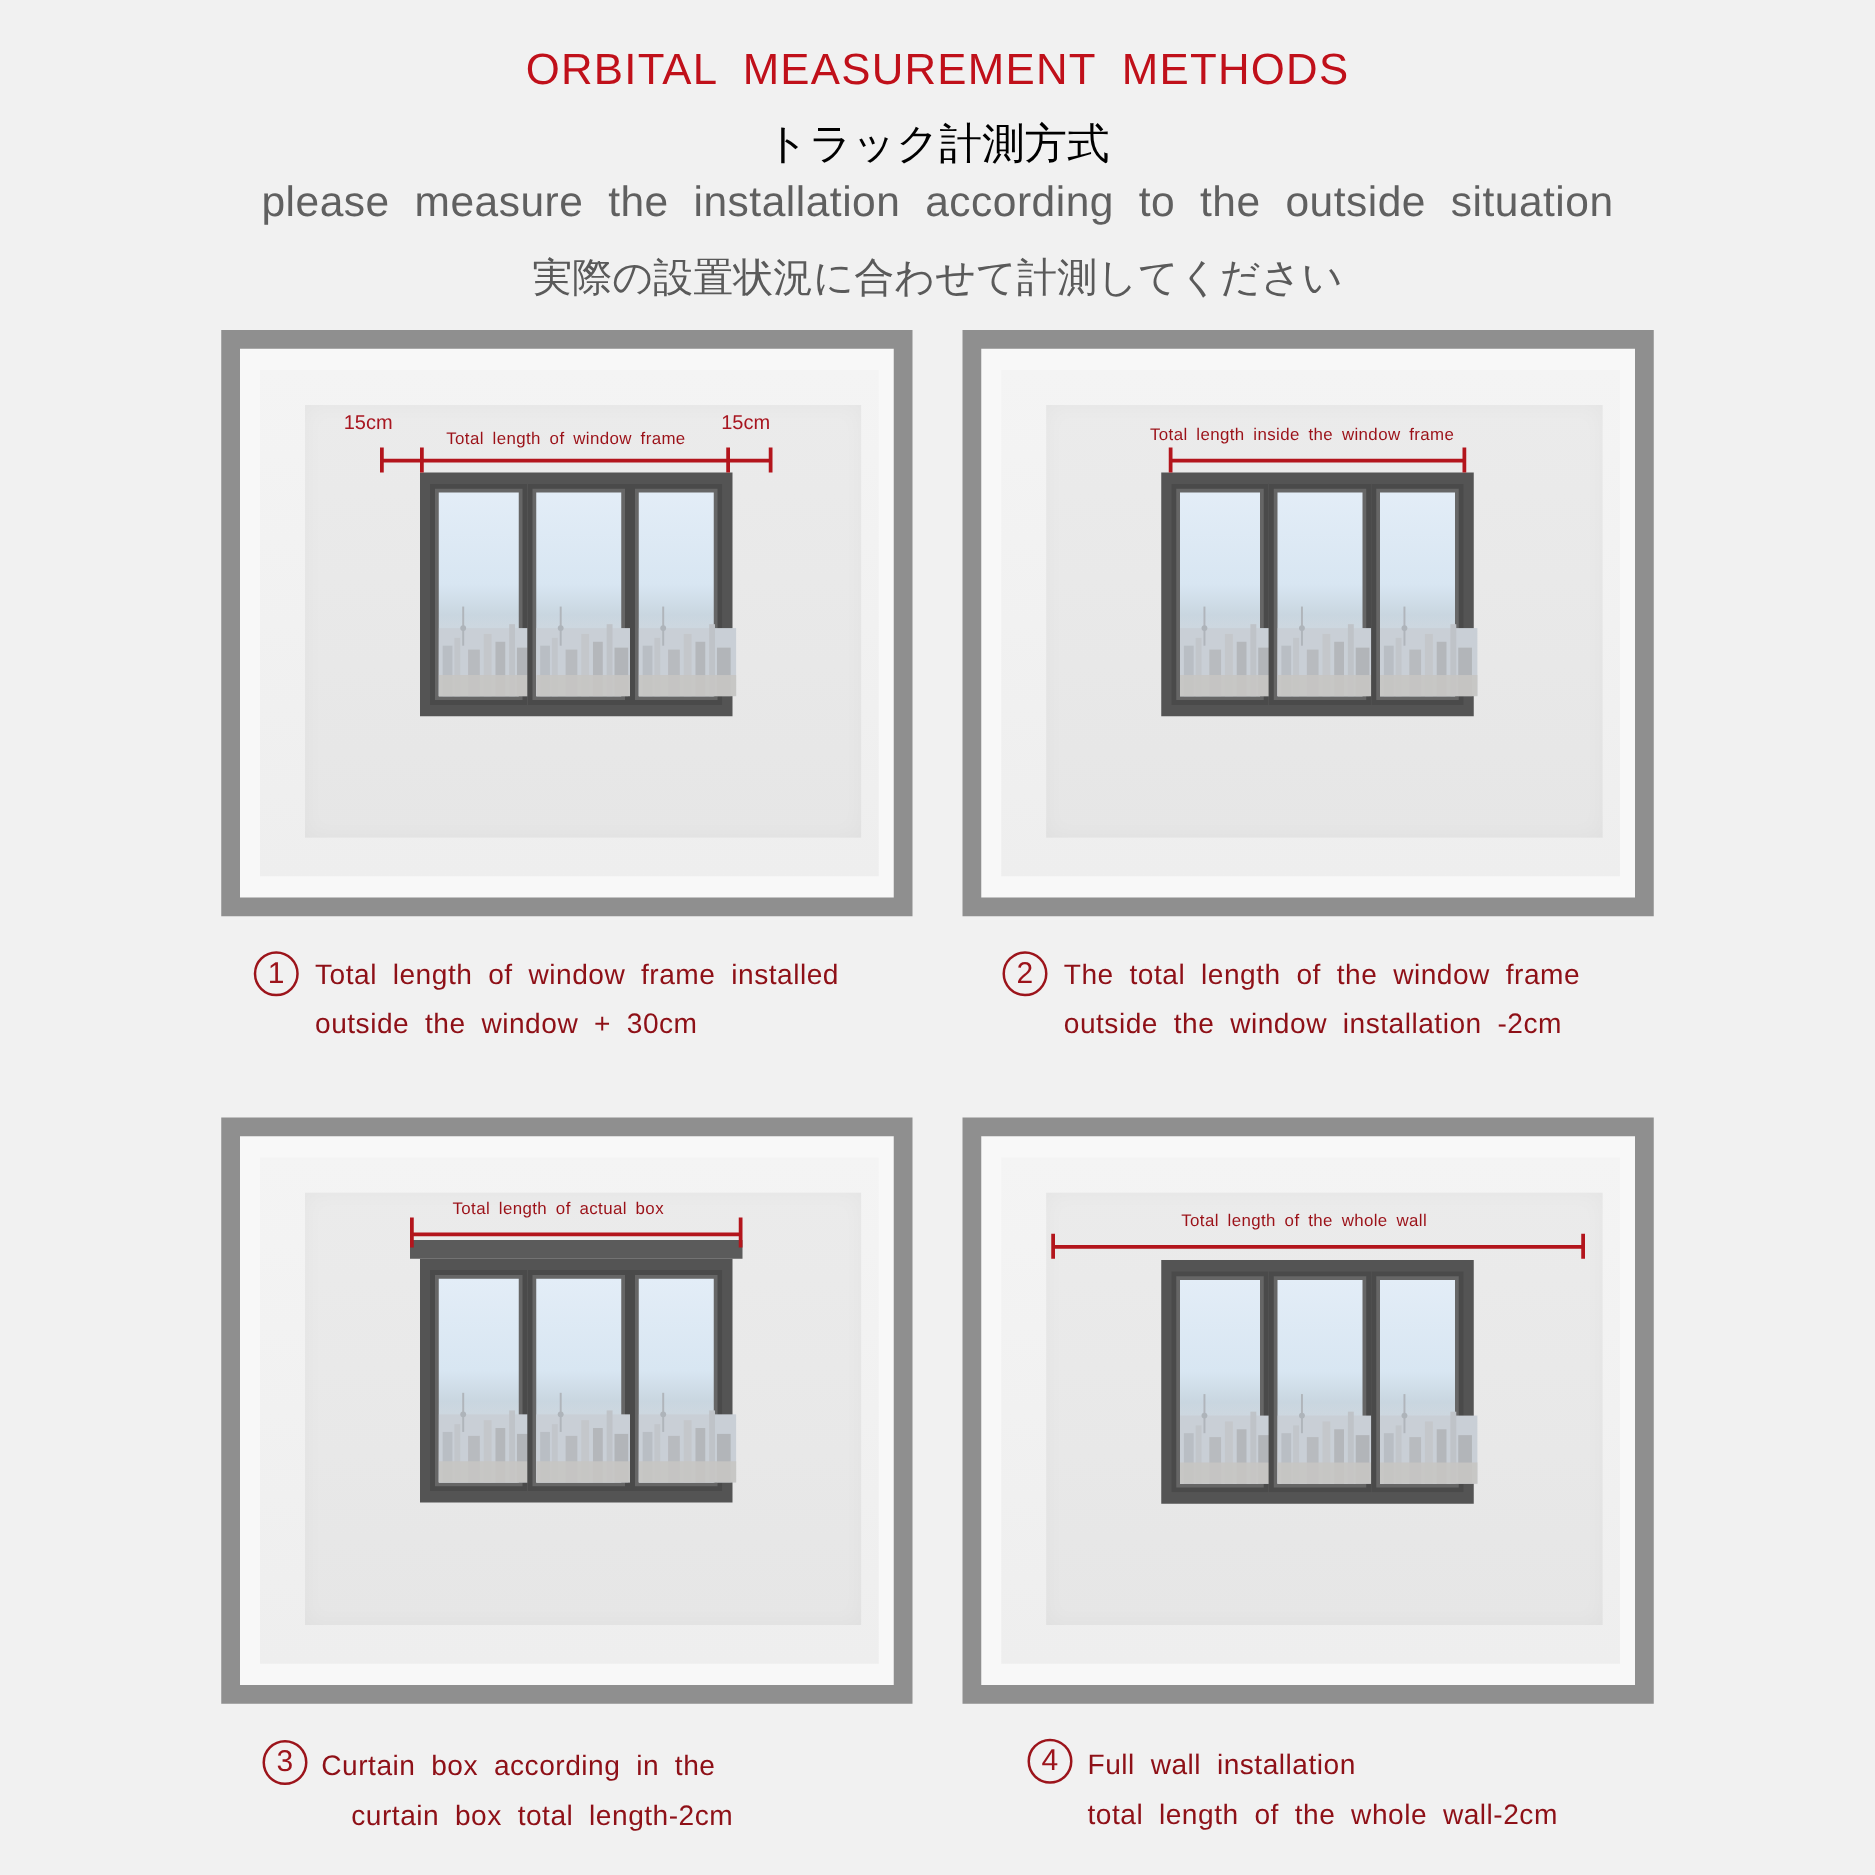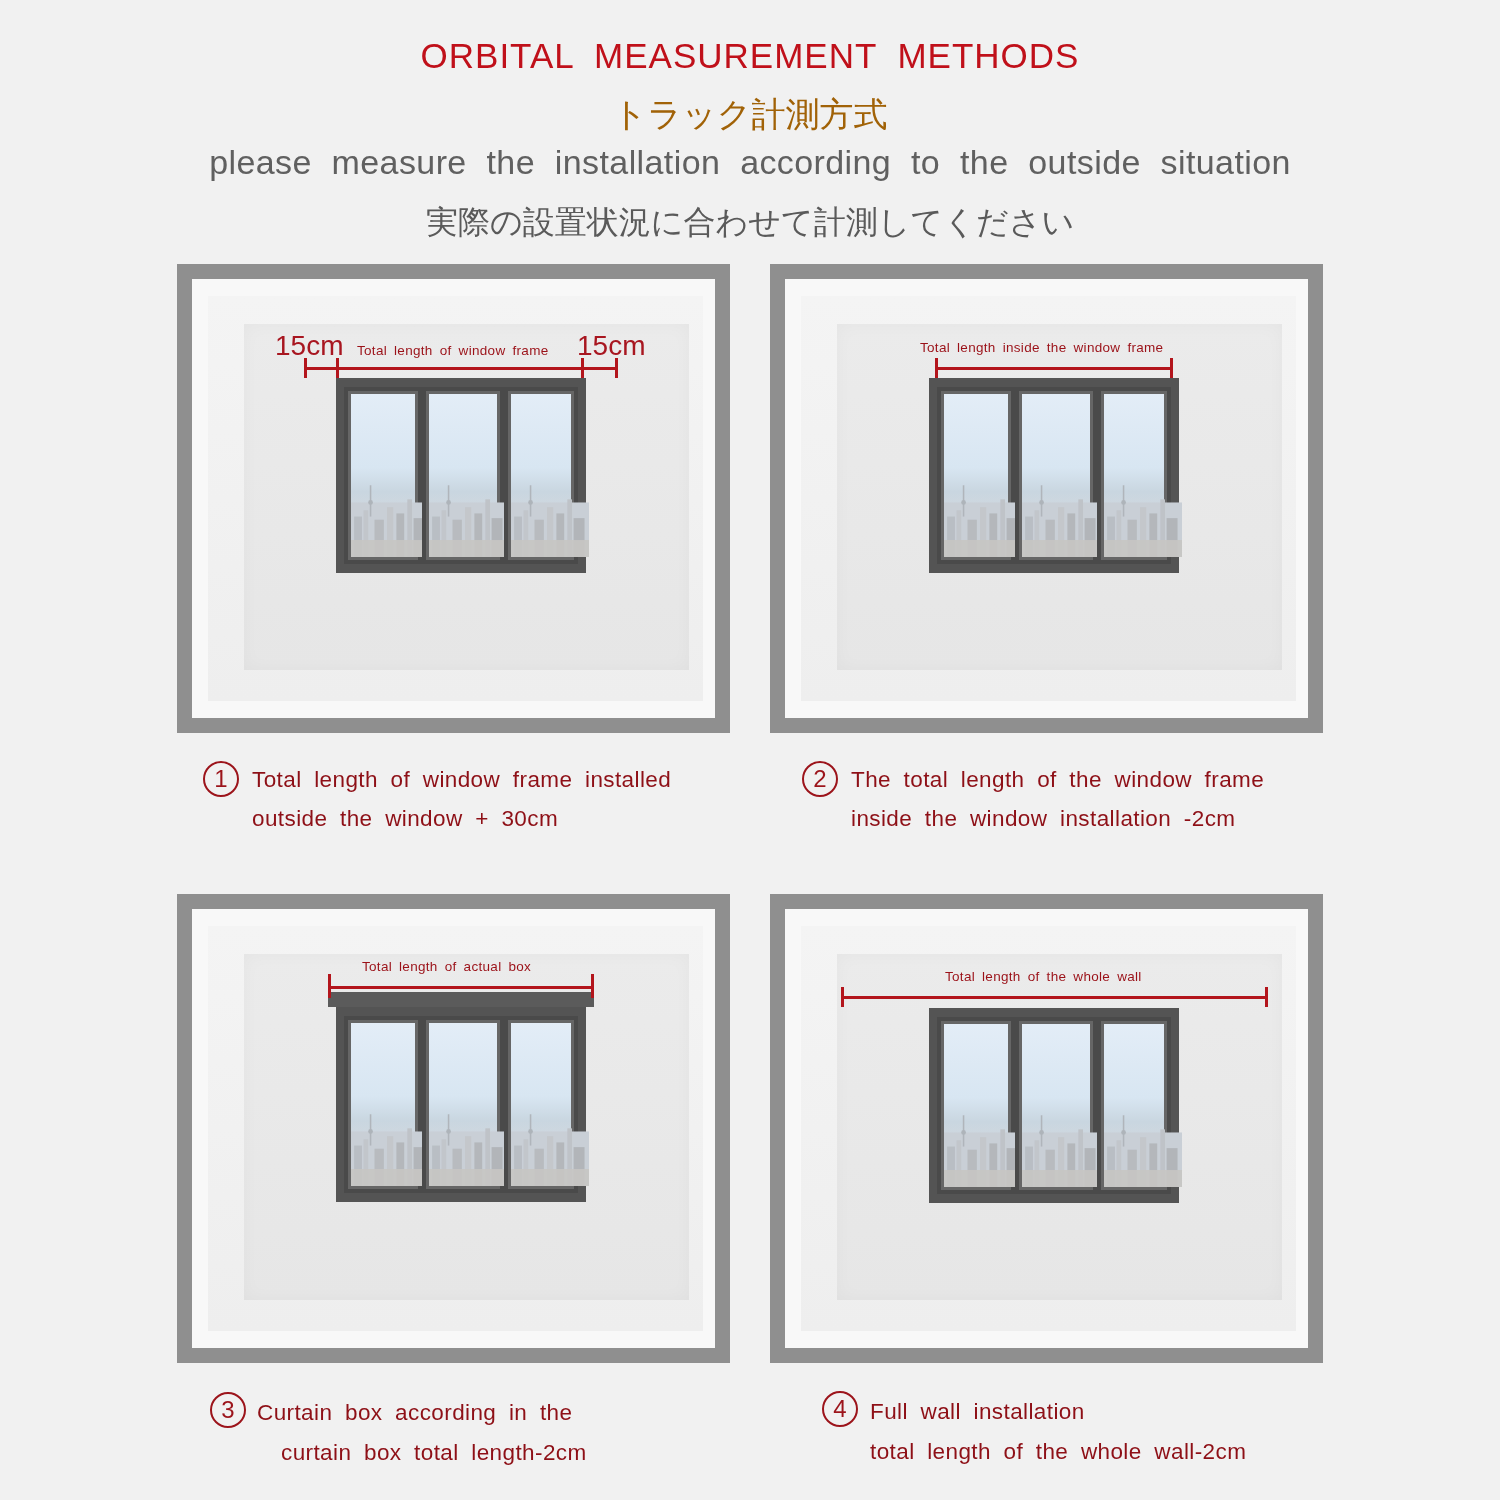--- a/index.html
+++ b/index.html
@@ -1,21 +1,21 @@
 <!DOCTYPE html>
 <html><head>
   <meta charset="utf-8">
   <style>
     * { box-sizing: border-box; margin: 0; padding: 0; }
     html, body { width: 1500px; height: 1500px; background: #f1f1f1; overflow: hidden; }
     body { position: relative; font-family: "Liberation Sans", "DejaVu Sans", sans-serif; }
 
     .heading { position: absolute; left: 0; width: 1500px; text-align: center; white-space: nowrap; }
     .h-title { top: 36px; font-size: 35px; color: #c0101a; letter-spacing: 1px; word-spacing: 10px; }
-    .h-jp1 { top: 92px; font-size: 34px; color: #a16207; font-family: "DejaVu Sans", sans-serif; }
+    .h-jp1 { top: 92px; font-size: 34px; color: #000000; font-family: "DejaVu Sans", sans-serif; }
     .h-sub { top: 143px; font-size: 34px; color: #606060; word-spacing: 10px; letter-spacing: 0.4px; }
     .h-jp2 { top: 201px; font-size: 32px; color: #5a5a5a; font-family: "DejaVu Sans", sans-serif; }
 
     .panel { position: absolute; width: 553px; height: 469px; background: #8f8f8f; }
     .panel .inner { position: absolute; left: 15px; top: 15px; right: 15px; bottom: 15px; background: #f8f8f8; }
     .panel .room { position: absolute; left: 16px; top: 17px; right: 12px; bottom: 17px;
       background: linear-gradient(180deg, #f4f4f4 0%, #eeeeee 100%); }
     .panel .wall { position: absolute; left: 52px; top: 45px; right: 26px; bottom: 48px;
       background: linear-gradient(180deg, #ebebeb 0%, #e6e6e6 100%);
       box-shadow: inset 0 0 18px rgba(0,0,0,0.03); }
@@ -28,21 +28,21 @@
         linear-gradient(180deg, #e3edf7 0%, #d8e6f2 45%, #c9d6e0 60%, #d3d6da 100%); }
     .window .skyline { position: absolute; left: 0; right: 0; bottom: 0; height: 48%; }
     .pane.p1 { left: 8px; width: 78px; }
     .pane.p2 { left: 86px; width: 82px; }
     .pane.p3 { left: 168px; width: 74px; }
 
     .dim-line { position: absolute; height: 3px; background: #b3151c; }
     .tick { position: absolute; width: 3px; background: #b3151c; }
     .dim-label { position: absolute; color: #9b1118; white-space: nowrap; }
     .small-label { font-size: 13.5px; word-spacing: 3px; letter-spacing: 0.3px; }
-    .big-label { font-size: 28px; color: #a81620; }
+    .big-label { font-size: 16px; color: #a81620; }
 
     .curtain-box { position: absolute; background: #5b5b5b; }
 
     .caption { position: absolute; color: #8e1017; font-size: 22.5px; word-spacing: 6px; letter-spacing: 0.4px; white-space: nowrap; }
     .caption .num { position: absolute; width: 36px; height: 36px; border: 2.5px solid #9c141b; border-radius: 50%;
       color: #9c141b; font-size: 24px; text-align: center; line-height: 31px; }
     .caption .line { position: absolute; left: 0; }
   </style>
 </head>
 <body>
@@ -213,21 +213,21 @@
 
 <div class="caption" style="left:203px; top:762px;">
   <div class="num" style="left:0; top:-1px;">1</div>
   <div class="line" style="left:49px; top:5px;">Total length of window frame installed</div>
   <div class="line" style="left:49px; top:44px;">outside the window + 30cm</div>
 </div>
 
 <div class="caption" style="left:802px; top:762px;">
   <div class="num" style="left:0; top:-1px;">2</div>
   <div class="line" style="left:49px; top:5px;">The total length of the window frame</div>
-  <div class="line" style="left:49px; top:44px;">inside the window installation -2cm</div>
+  <div class="line" style="left:49px; top:44px;">outside the window installation -2cm</div>
 </div>
 
 <div class="caption" style="left:210px; top:1392px;">
   <div class="num" style="left:0; top:0px;">3</div>
   <div class="line" style="left:47px; top:8px;">Curtain box according in the</div>
   <div class="line" style="left:47px; top:48px;margin-left:24px;">curtain box total length-2cm</div>
 </div>
 
 <div class="caption" style="left:822px; top:1391px;">
   <div class="num" style="left:0; top:0px;">4</div>

